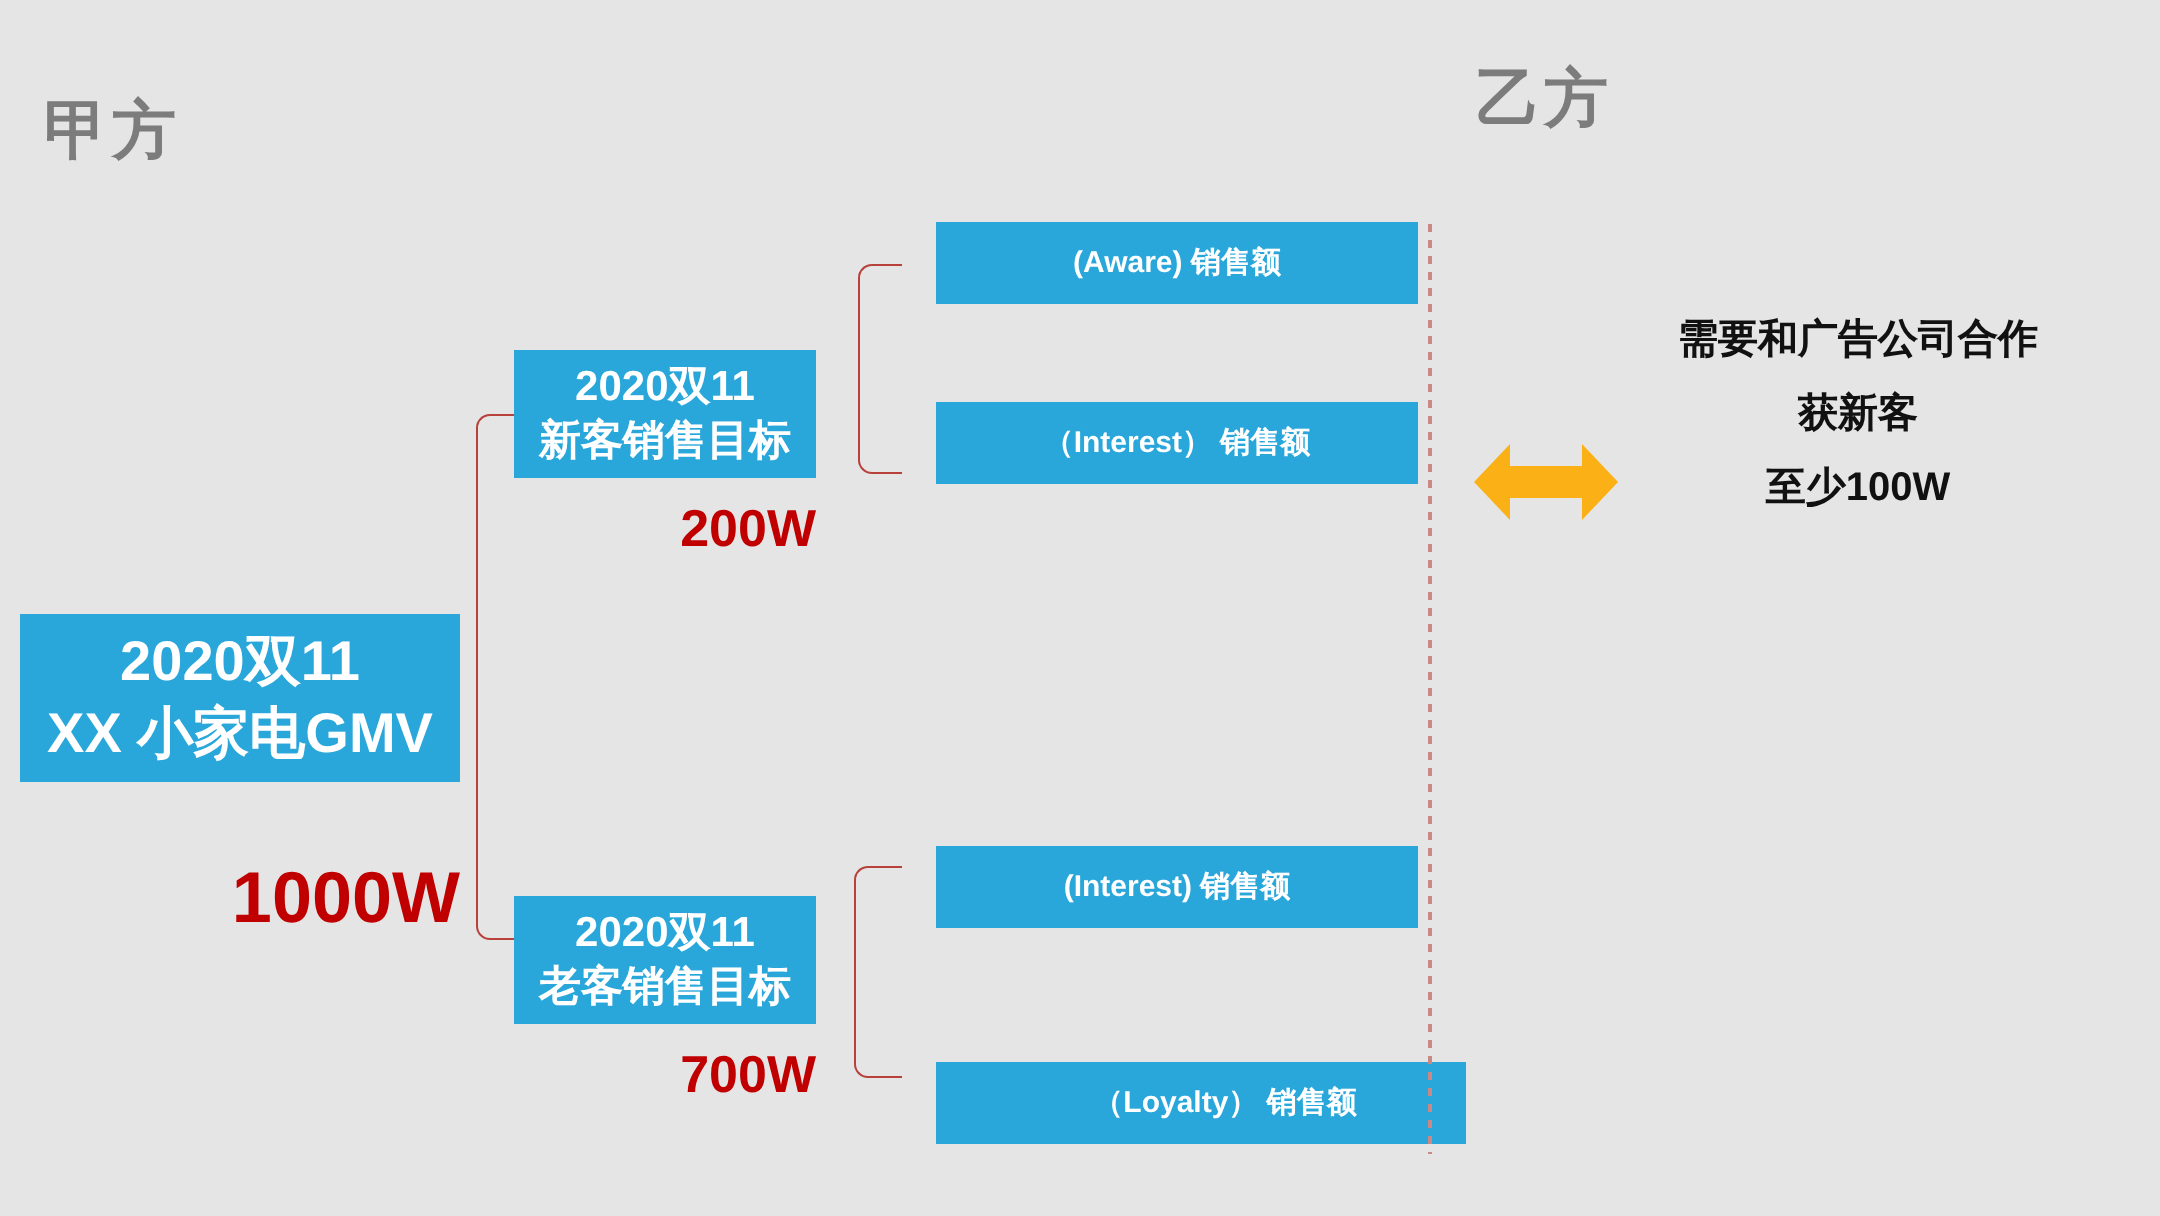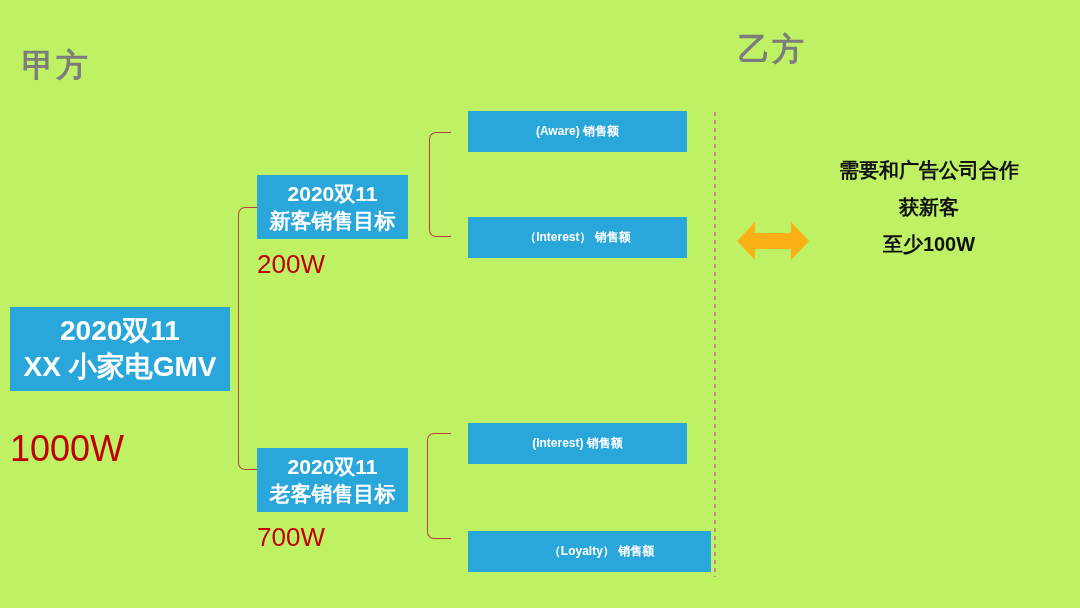--- a/index.html
+++ b/index.html
@@ -1,19 +1,19 @@
 <!DOCTYPE html>
 <html><head>
 <meta charset="utf-8">
 <style>
   html,body{margin:0;padding:0;background:#ffffff;}
   .canvas{
     position:relative;
     width:1080px;height:608px;
-    background:#bef264;
+    background:#e5e5e5;
     overflow:hidden;
     font-family:"Liberation Sans","DejaVu Sans",sans-serif;
   }
   .heading{
     position:absolute;
     font-size:32px;
     font-weight:bold;
     color:#7c7c7c;
     letter-spacing:2px;
   }
@@ -36,34 +36,34 @@
     left:10px;top:307px;width:220px;height:84px;
     font-size:28px;
   }
   .branch-box{
     left:257px;width:151px;height:64px;
     font-size:21px;
   }
   .branch1{top:175px;}
   .branch2{top:448px;}
   .leaf-box{
-    left:468px;width:219px;height:41px;
-    font-size:12px;
+    left:468px;width:241px;height:41px;
+    font-size:15px;
     flex-direction:row;
   }
   .leaf-aware{top:111px;}
-  .leaf-interest{top:217px;}
+  .leaf-interest{top:201px;}
   .leaf-purchase{top:423px;}
   .leaf-loyalty{top:531px;padding-left:24px;}
 
   .value{
     position:absolute;
     color:#c00000;
-    font-weight:400;
-    text-align:left;
+    font-weight:700;
+    text-align:right;
   }
   .root-value{left:10px;top:428px;width:220px;font-size:36px;}
   .branch1-value{left:257px;top:249px;width:151px;font-size:26px;}
   .branch2-value{left:257px;top:522px;width:151px;font-size:26px;}
 
   .bracket{
     position:absolute;
     border:1.5px solid #b8413c;
     border-right:none;
     border-radius:7px 0 0 7px;

